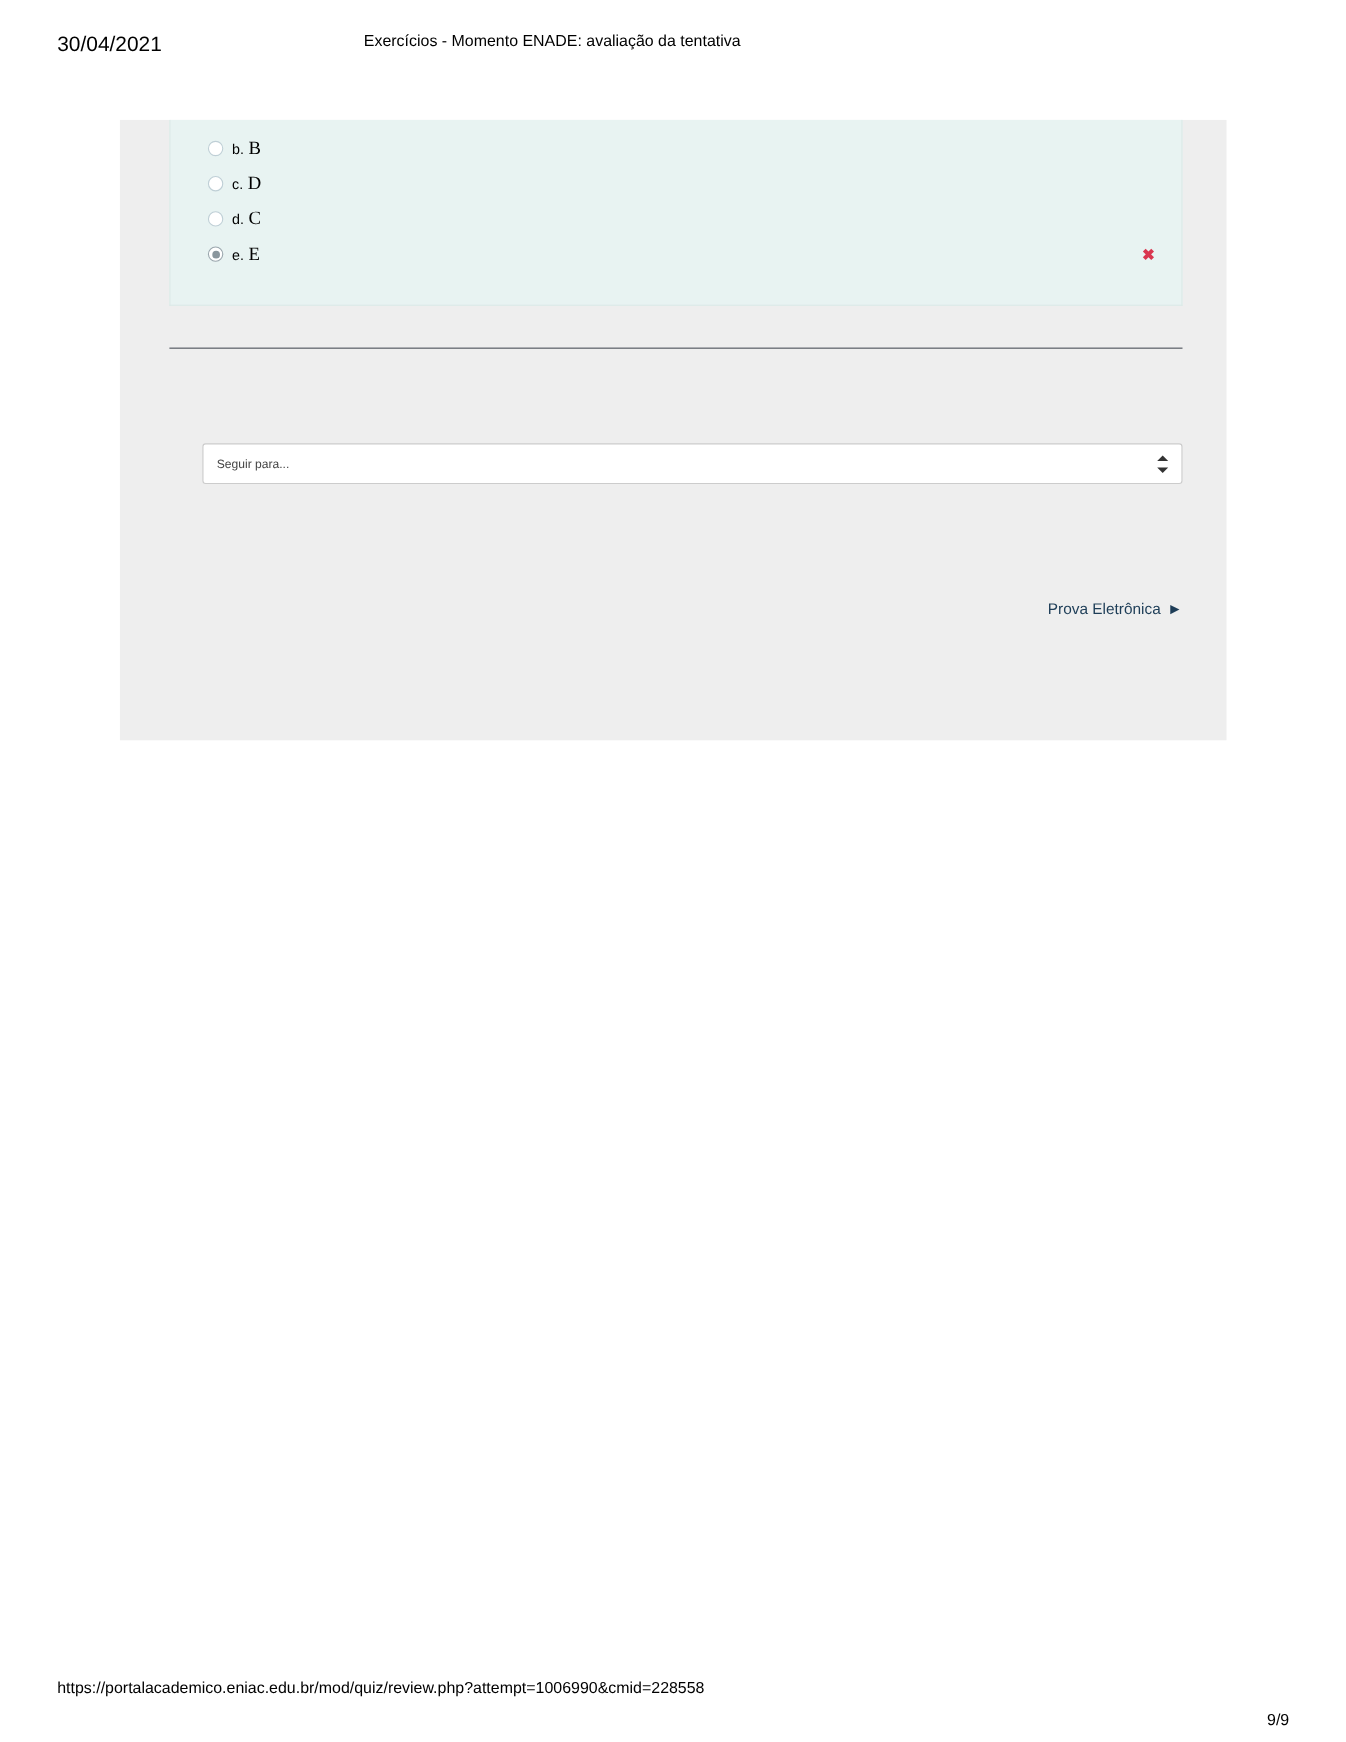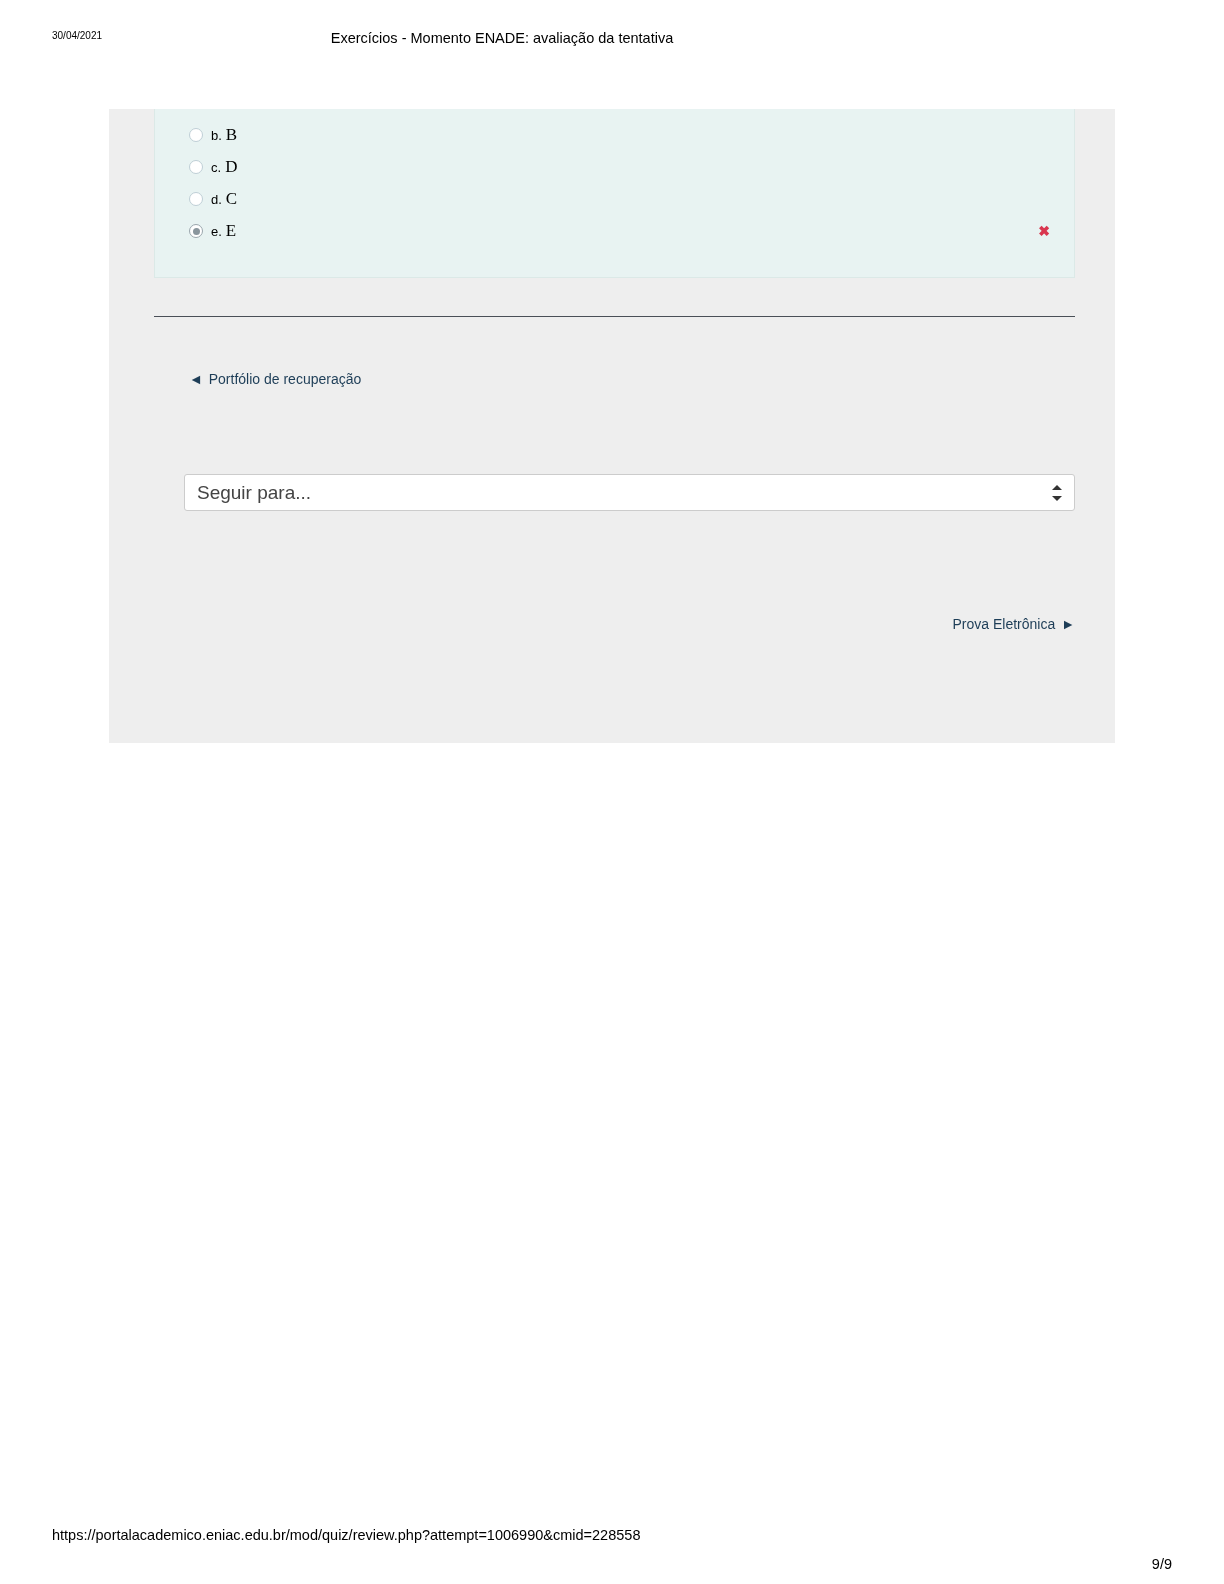--- a/index.html
+++ b/index.html
@@ -10,21 +10,21 @@
     color: #000;
     width: 1224px;
     height: 1584px;
     position: relative;
     background: #fff;
   }
   .header-date {
     position: absolute;
     top: 30px;
     left: 52px;
-    font-size: 10px;
+    font-size: 19px;
     color: #000;
   }
   .header-title {
     position: absolute;
     top: 30px;
     left: 0;
     width: 1004px;
     text-align: center;
     font-size: 14.5px;
     color: #000;
@@ -118,21 +118,21 @@
   .jump-select {
     width: 100%;
     height: 37px;
     background: #fff;
     border: 1px solid #ccc;
     border-radius: 3px;
     position: relative;
     display: flex;
     align-items: center;
     padding: 0 12px;
-    font-size: 19px;
+    font-size: 11px;
     color: #444;
     cursor: pointer;
   }
   .jump-select .chev {
     position: absolute;
     right: 10px;
     top: 50%;
     transform: translateY(-50%);
     width: 12px;
     height: 16px;
@@ -214,26 +214,20 @@
       <span class="radio-filled"></span>
       <span class="opt-index">e.</span>
       <span class="opt-letter">E</span>
       <span class="wrong-mark">✖</span>
     </div>
 
   </div>
 
   <hr class="hr">
 
-  <div class="nav-prev">
-    <a href="#">
-      <span class="arrow">◄</span>
-      <span>Portfólio de recuperação</span>
-    </a>
-  </div>
 
   <div class="jump-wrap">
     <div class="jump-select">
       <span>Seguir para...</span>
       <span class="chev"></span>
     </div>
   </div>
 
   <div class="nav-next">
     <a href="#">

